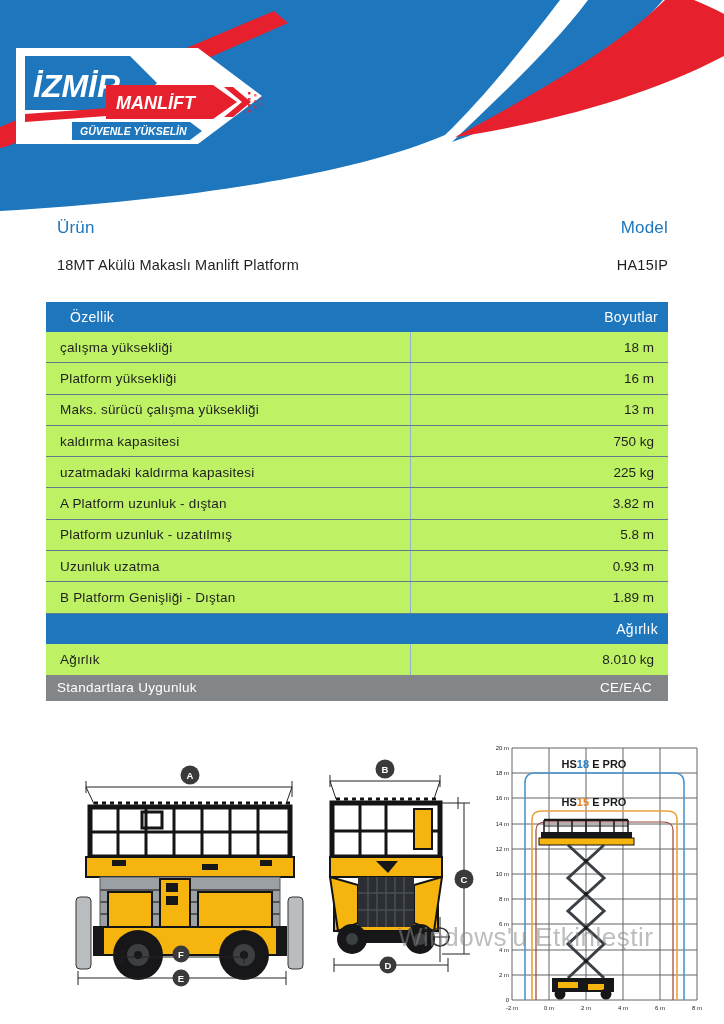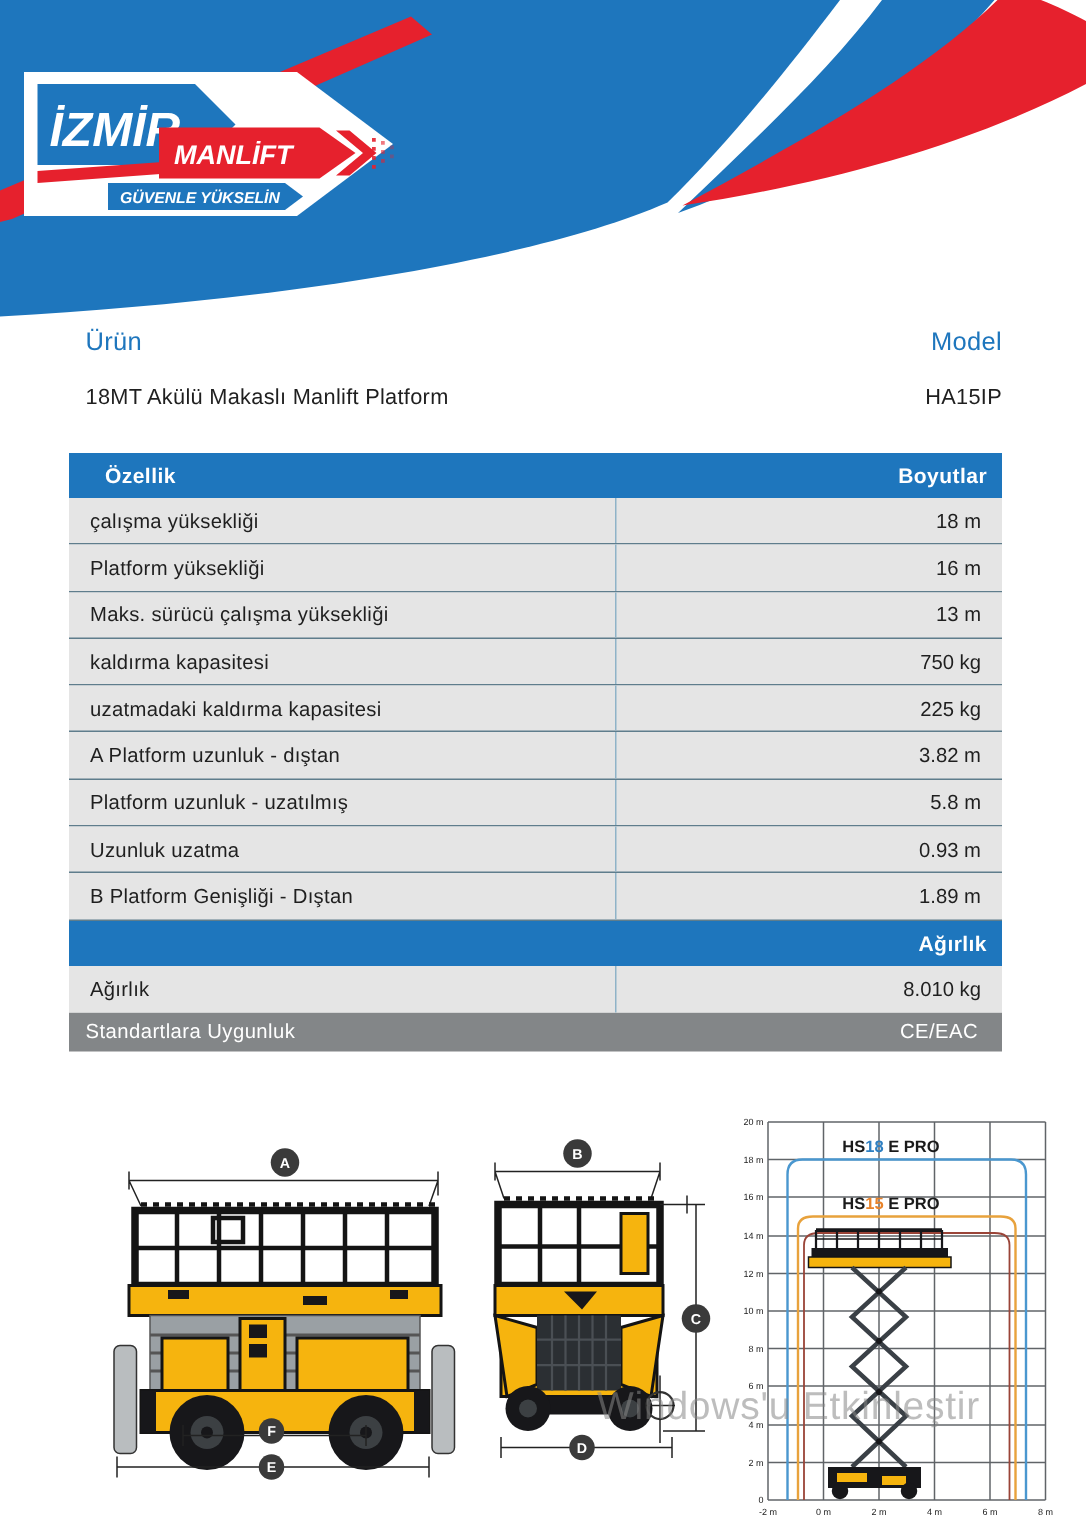--- a/index.html
+++ b/index.html
@@ -15,24 +15,24 @@
   .hero{left:0;top:0;width:724px;height:215px}
 
   
   .title-left{left:57px;top:218px;width:420px}
   .title-right{right:56px;top:218px;text-align:right}
   .h-label{font-size:17px;font-weight:normal;color:var(--accent-blue);letter-spacing:.2px}
   .h-value{font-size:14.5px;color:var(--ink);margin-top:19px;letter-spacing:.2px}
 
   
   .spec{left:46px;top:302px;width:622px}
-  .bar{display:flex;align-items:center;height:30px;background:var(--accent-blue);color:#fff;font-size:14px;font-weight:bold;letter-spacing:.3px}
+  .bar{display:flex;align-items:center;height:30px;background:var(--accent-blue);color:#fff;font-size:14px;font-weight:normal;letter-spacing:.3px}
   .bar .l{padding-left:24px}
   .bar .r{margin-left:auto;padding-right:10px}
-  .row{display:flex;align-items:center;height:31.3px;border-bottom:1px solid var(--line-dark);position:relative;background:#e5e5e5}
+  .row{display:flex;align-items:center;height:31.3px;border-bottom:1px solid var(--line-dark);position:relative;background:#bef264}
   .row::after{content:"";position:absolute;left:364px;top:0;bottom:0;width:1px;background:var(--line-light)}
   .cell-feature{padding-left:14px;font-size:13.5px;color:var(--ink);letter-spacing:.2px}
   .cell-value{margin-left:auto;padding-right:14px;font-size:13.5px;color:var(--ink)}
   .row.last{border-bottom:none}
   .gray{display:flex;align-items:center;height:26px;background:var(--bar-gray);color:#fff;font-size:13.5px;letter-spacing:.3px}
   .gray .l{padding-left:11px}
   .gray .r{margin-left:auto;padding-right:16px}
 
   
   .svg-side{left:52px;top:752px}

